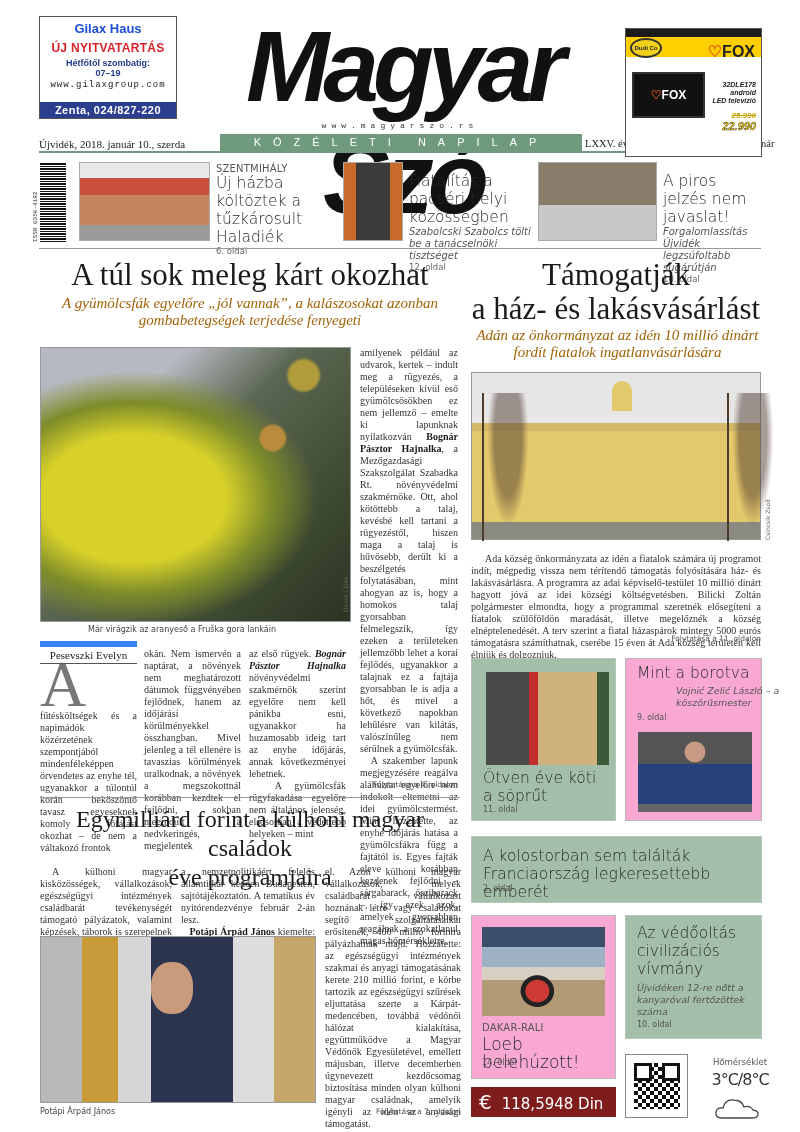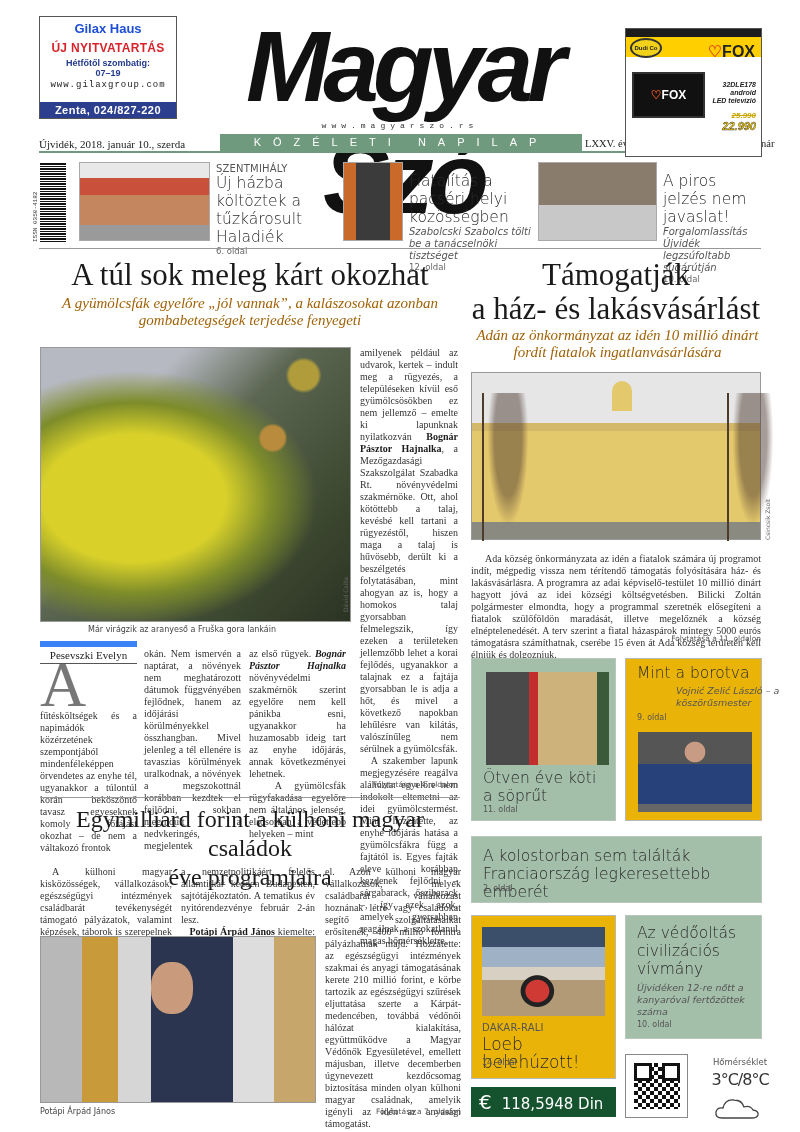--- a/index.html
+++ b/index.html
@@ -60,29 +60,29 @@
   .photo-flowers { left: 40px; top: 347px; width: 311px; height: 275px; background: radial-gradient(circle at 85% 10%,#b09c3b 0 4%,transparent 5%), radial-gradient(circle at 75% 33%,#b98b3c 0 4%,transparent 5%), radial-gradient(ellipse at 30% 55%,#d9d12a 0 30%,#7d8c2a 45%,transparent 60%), linear-gradient(135deg,#b7b9c2 0 25%,#5c6753 45%,#3e4a32 75%,#2b3323); border: 1px solid #999; }
   .photo-building { left: 471px; top: 372px; width: 290px; height: 168px; background: linear-gradient(180deg,#e6e6e6 0 30%,#d3b86a 30% 35%,#e4c86c 35% 90%,#8a8a80 90%); border: 1px solid #999; }
   .photo-building .tower { position: absolute; left: 140px; top: 8px; width: 20px; height: 30px; background: #e4c86c; border-radius: 10px 10px 0 0; }
   .photo-building .tree { position: absolute; top: 20px; width: 50px; height: 148px; border-left: 2px solid #4d3b2b; background: radial-gradient(ellipse at 50% 30%,rgba(80,60,50,.5) 0 40%,transparent 60%); }
   .photo-potapi { left: 40px; top: 936px; width: 276px; height: 167px; background: linear-gradient(90deg,#b8b8b8 0 15%,#c99a3a 15% 28%,#d6d6d6 28% 40%,#2c3550 40% 70%,#ddd 70% 85%,#c6a66b 85%); border: 1px solid #999; }
   .photo-potapi .head { position: absolute; left: 110px; top: 25px; width: 42px; height: 52px; border-radius: 45%; background: #c99b7c; }
 
   
   .box { border: 1px solid #b8c6bc; }
   .box-green { background: #a3bea9; }
-  .box-white { background: #eab308; border: 1px solid #b8b8b8; }
+  .box-white { background: #f9a8d4; border: 1px solid #b8b8b8; }
   .box-title { font: 15.5px "DejaVu Sans", sans-serif; color: #2a2a2a; line-height: 18px; font-weight: 300; }
   .box-sub { font: italic 9.5px "DejaVu Sans", sans-serif; color: #555; line-height: 12px; }
   .box-page { font: 8px "DejaVu Sans", sans-serif; color: #555; }
   .img-brooms { position: absolute; left: 14px; top: 13px; width: 123px; height: 93px; background: linear-gradient(90deg,#4b4a4a 0 35%,#c22d2d 35% 42%,#cdb27c 42% 90%,#3b5a3a 90%); }
   .img-grinder { position: absolute; left: 12px; top: 73px; width: 114px; height: 80px; background: radial-gradient(circle at 50% 25%,#c89c84 0 12%,transparent 13%), linear-gradient(180deg,#555 0 40%,#27427a 40% 90%,#666 90%); }
   .img-dakar { position: absolute; left: 10px; top: 11px; width: 123px; height: 89px; background: radial-gradient(ellipse at 45% 72%,#cf3a35 0 12%,#222 13% 17%,transparent 18%), linear-gradient(180deg,#3b4f6b 0 22%,#9fb1c4 22% 45%,#d8d0c2 45% 60%,#b29a76 60%); }
 
-  .euro-bar { left: 471px; top: 1087px; width: 145px; height: 30px; background: #14532d; color: #fff; font: 15px "DejaVu Sans", sans-serif; line-height: 30px; padding-left: 8px; white-space: nowrap; }
+  .euro-bar { left: 471px; top: 1087px; width: 145px; height: 30px; background: #7f1d1d; color: #fff; font: 15px "DejaVu Sans", sans-serif; line-height: 30px; padding-left: 8px; white-space: nowrap; }
   .qr { left: 625px; top: 1054px; width: 63px; height: 64px; border: 1px solid #888; background: #fff; }
   .qr .code { position: absolute; left: 8px; top: 8px; width: 46px; height: 46px; background: repeating-conic-gradient(#111 0 25%,#fff 0 50%) 0 0/8px 8px; }
   .qr .code::before, .qr .code::after { content: ""; position: absolute; width: 12px; height: 12px; border: 3px solid #111; background: #fff; }
   .qr .code::before { left: 0; top: 0; }
   .qr .code::after { right: 0; top: 0; }
   .weather-label { left: 700px; top: 1057px; width: 80px; text-align: center; font: 8.5px "DejaVu Sans", sans-serif; color: #555; }
   .weather-temp { left: 700px; top: 1070px; width: 80px; text-align: center; font: 16px "DejaVu Sans", sans-serif; color: #333; letter-spacing: -1px; }
   .cloud { left: 714px; top: 1096px; width: 46px; height: 24px; }
 </style>
 </head>

